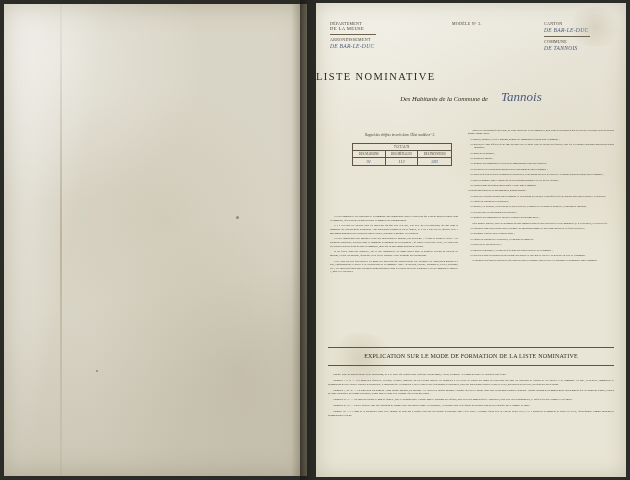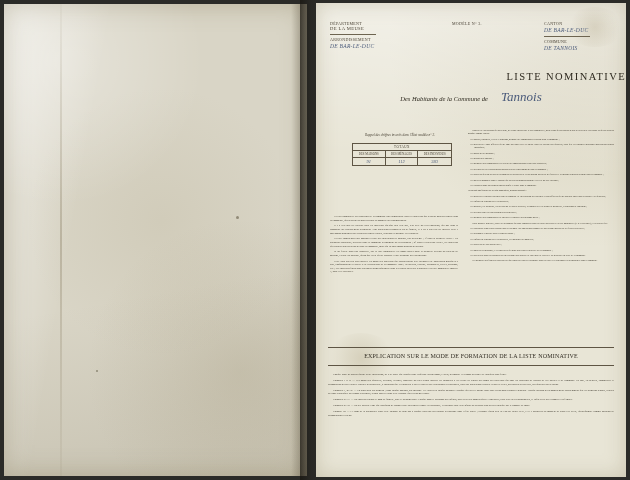--- a/index.html
+++ b/index.html
@@ -118,25 +118,24 @@
     position: absolute;
     left: 0; right: 0;
     text-align: center;
     font-size: 12.5px;
     letter-spacing: 0.6px;
     color: #2f2a20;
   }
   .title-sub {
     position: absolute;
     left: 0; right: 0;
-    text-align: right;
+    text-align: left;
     font-size: 10.5px;
     letter-spacing: 1.4px;
     color: #2f2a20;
-    padding-left: 28px;
   }
   .title-sub2 {
     position: absolute;
     left: 0; right: 0;
     text-align: center;
     font-size: 6.5px;
     font-style: italic;
     color: #2f2a20;
   }
   .handwrite {

